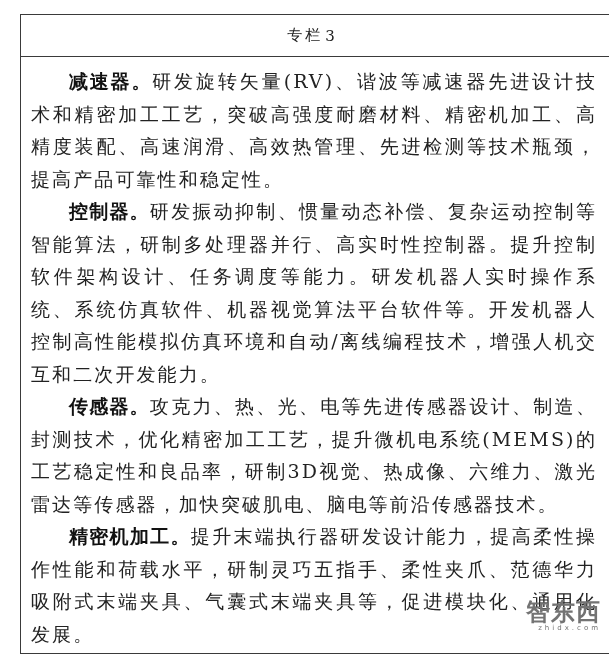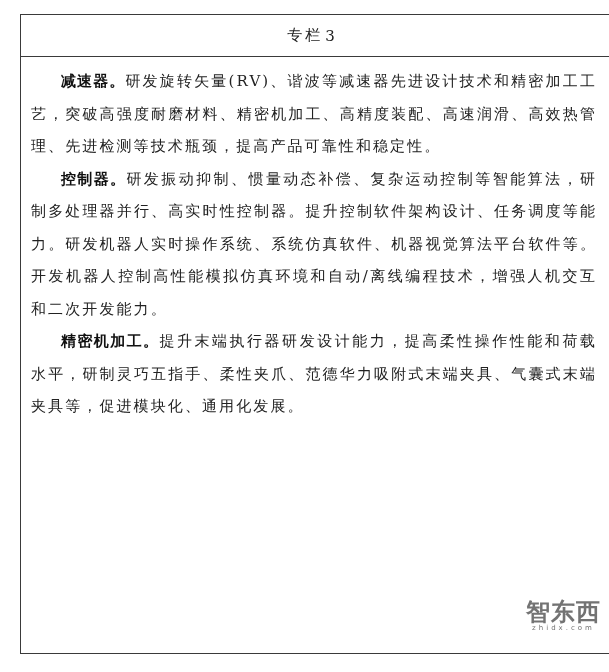--- a/index.html
+++ b/index.html
@@ -35,21 +35,21 @@
       color: #222;
     }
     .box-header .num {
       margin: 0 10px 0 2px;
       letter-spacing: 0;
     }
     .box-body {
       padding: 8px 14px 0 10px;
     }
     .para {
-      font-size: 15px;
+      font-size: 19px;
       line-height: 32.5px;
       letter-spacing: 2.1px;
       text-indent: 2em;
       margin: 0;
       text-align: justify;
       color: #222;
     }
     .para .term {
       font-family: "DejaVu Sans", "Liberation Sans", sans-serif;
       font-weight: bold;
@@ -67,32 +67,34 @@
     .watermark .wm-main {
       font-size: 24px;
       font-weight: bold;
       letter-spacing: 1px;
       line-height: 24px;
     }
     .watermark .wm-sub {
       font-size: 7px;
       letter-spacing: 3px;
       line-height: 9px;
+      text-align: right;
     }
   </style>
 </head>
 <body>
 
 <div class="box">
   <div class="box-header">
     <span>专栏</span>
     <span class="num">3</span>
   </div>
   <div class="box-body">
     <p class="para"><span class="term">减速器。</span><span>研发旋转矢量(RV)、谐波等减速器先进设计技术和精密加工工艺，突破高强度耐磨材料、精密机加工、高精度装配、高速润滑、高效热管理、先进检测等技术瓶颈，提高产品可靠性和稳定性。</span></p>
     <p class="para"><span class="term">控制器。</span><span>研发振动抑制、惯量动态补偿、复杂运动控制等智能算法，研制多处理器并行、高实时性控制器。提升控制软件架构设计、任务调度等能力。研发机器人实时操作系统、系统仿真软件、机器视觉算法平台软件等。开发机器人控制高性能模拟仿真环境和自动/离线编程技术，增强人机交互和二次开发能力。</span></p>
+    <p class="para"><span class="term">传感器。</span><span>攻克力、热、光、电等先进传感器设计、制造、封测技术，优化精密加工工艺，提升微机电系统(MEMS)的工艺稳定性和良品率，研制3D视觉、热成像、六维力、激光雷达等传感器，加快突破肌电、脑电等前沿传感器技术。</span></p>
     <p class="para"><span class="term">精密机加工。</span><span>提升末端执行器研发设计能力，提高柔性操作性能和荷载水平，研制灵巧五指手、柔性夹爪、范德华力吸附式末端夹具、气囊式末端夹具等，促进模块化、通用化发展。</span></p>
   </div>
   <div class="watermark">
     <div class="wm-main">智东西</div>
     <div class="wm-sub">zhidx.com</div>
   </div>
 </div>
 
 </body></html>

